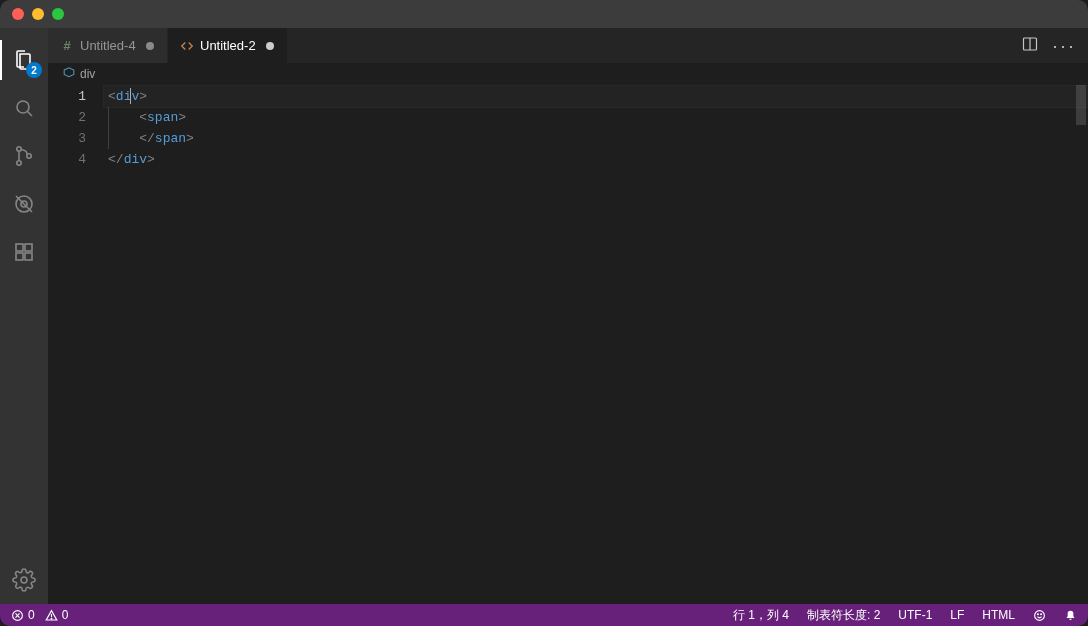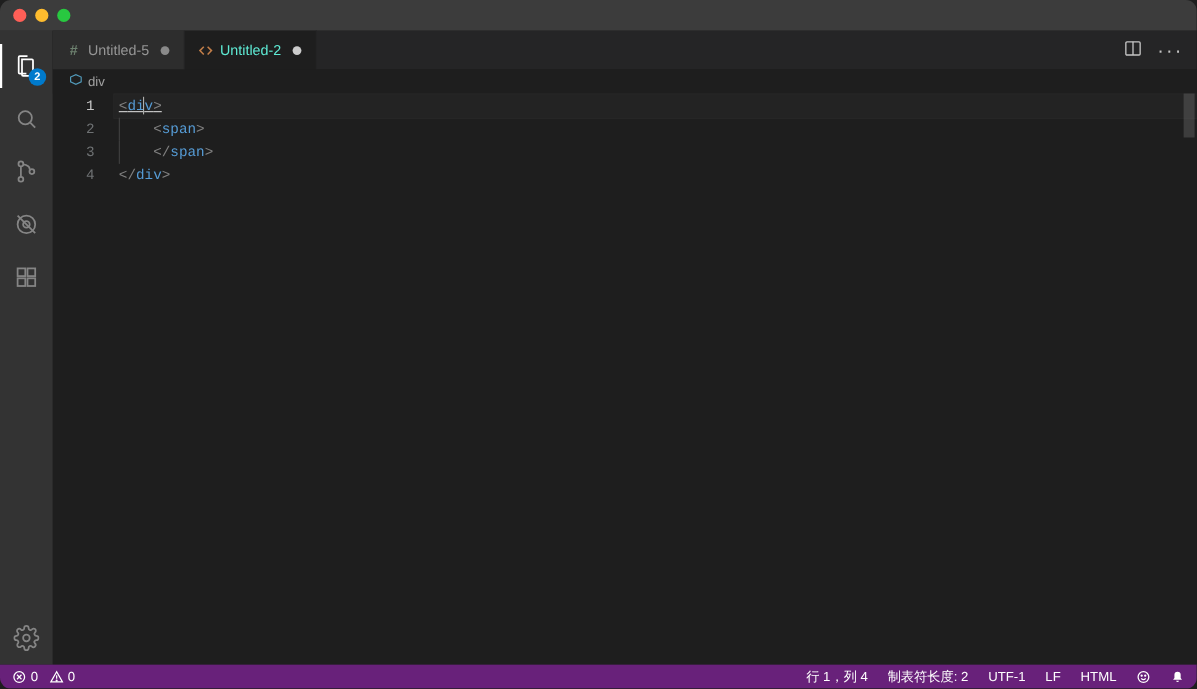--- a/index.html
+++ b/index.html
@@ -103,21 +103,21 @@
     gap: 6px;
     padding: 0 12px;
     background: #2d2d2d;
     color: #969696;
     border-right: 1px solid #252526;
     min-width: 120px;
     position: relative;
   }
   .tab.active {
     background: #1e1e1e;
-    color: #5eead4;
+    color: #ffffff;
   }
   .tab .file-icon { width: 14px; height: 14px; display:flex; align-items:center; justify-content:center; }
   .tab .dirty {
     width: 8px; height: 8px; border-radius: 50%;
     background: #cccccc;
     margin-left: 4px;
   }
   .tab.inactive .dirty { background: #8a8a8a; }
   .tab-actions {
     margin-left: auto;
@@ -170,21 +170,20 @@
     position: relative;
     padding-top: 1px;
   }
   .code-line {
     position: relative;
     padding-left: 4px;
   }
   .code-line.current {
     background: rgba(40,40,40,0.5);
     outline: 1px solid #282828;
-    text-decoration: underline;
   }
   .indent-guide {
     position: absolute;
     left: 0; top: 0; bottom: 0;
     border-left: 1px solid #404040;
   }
   .tok-angle { color: #808080; }
   .tok-tag   { color: #569cd6; }
   .cursor {
     display: inline-block;
@@ -283,21 +282,21 @@
         <path d="M19.4 15a1.7 1.7 0 0 0 .34 1.87l.06.06a2 2 0 1 1-2.83 2.83l-.06-.06a1.7 1.7 0 0 0-1.87-.34 1.7 1.7 0 0 0-1 1.56V21a2 2 0 1 1-4 0v-.09a1.7 1.7 0 0 0-1-1.56 1.7 1.7 0 0 0-1.87.34l-.06.06a2 2 0 1 1-2.83-2.83l.06-.06A1.7 1.7 0 0 0 4.6 15a1.7 1.7 0 0 0-1.56-1H3a2 2 0 1 1 0-4h.09A1.7 1.7 0 0 0 4.6 9a1.7 1.7 0 0 0-.34-1.87l-.06-.06A2 2 0 1 1 7 4.24l.06.06A1.7 1.7 0 0 0 9 4.6a1.7 1.7 0 0 0 1-1.56V3a2 2 0 1 1 4 0v.09c0 .68.4 1.29 1 1.56a1.7 1.7 0 0 0 1.87-.34l.06-.06A2 2 0 1 1 19.76 7l-.06.06A1.7 1.7 0 0 0 19.4 9c.27.6.88 1 1.56 1H21a2 2 0 1 1 0 4h-.09a1.7 1.7 0 0 0-1.56 1z"></path>
       </svg>
     </div>
   </div>
 
   <div class="main">
 
     <div class="tabbar">
       <div class="tab inactive">
         <span class="file-icon hash-icon">#</span>
-        <span>Untitled-5</span>
+        <span>Untitled-4</span>
         <span class="dirty"></span>
       </div>
       <div class="tab active">
         <span class="file-icon html-icon">
           <svg viewBox="0 0 16 16" fill="none" stroke="currentColor" stroke-width="1.6">
             <path d="M6 4 2 8l4 4"></path>
               <path d="m10 4 4 4-4 4"></path>
           </svg>
         </span>
         <span>Untitled-2</span>

